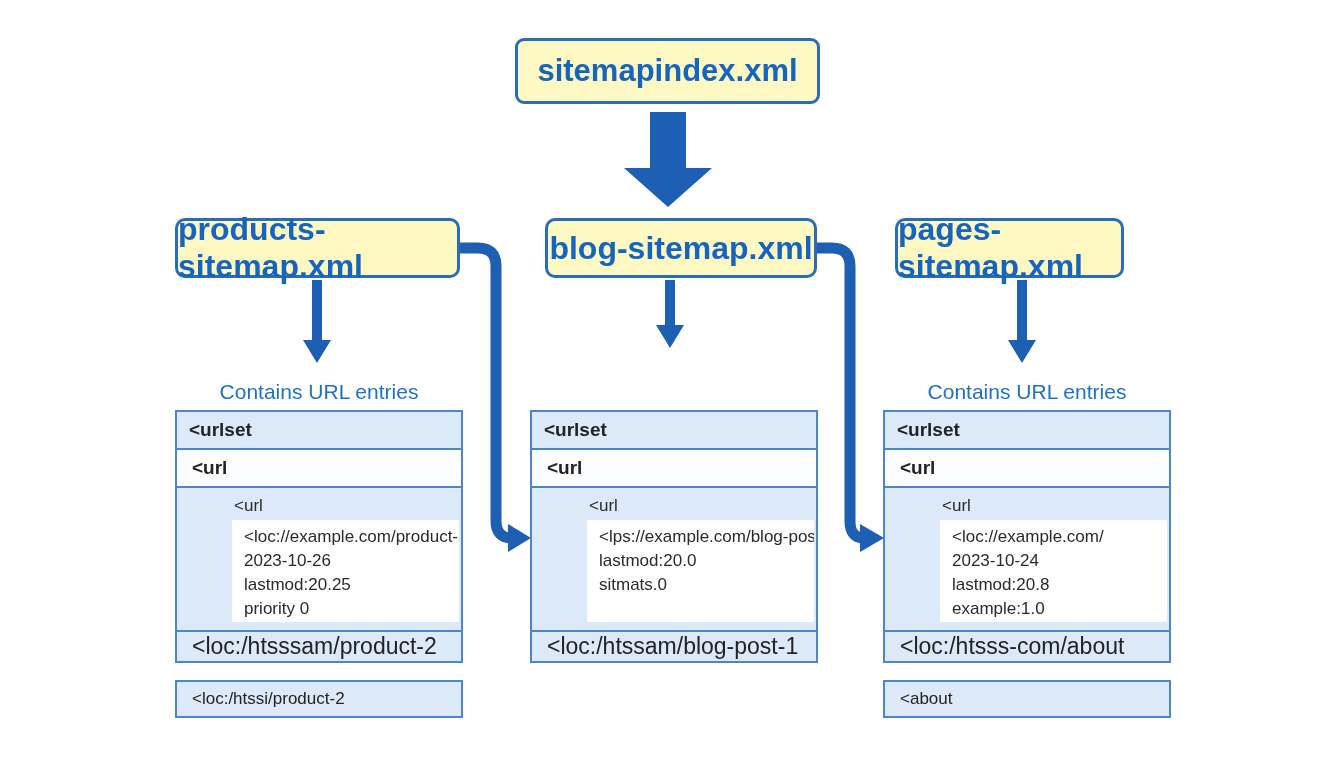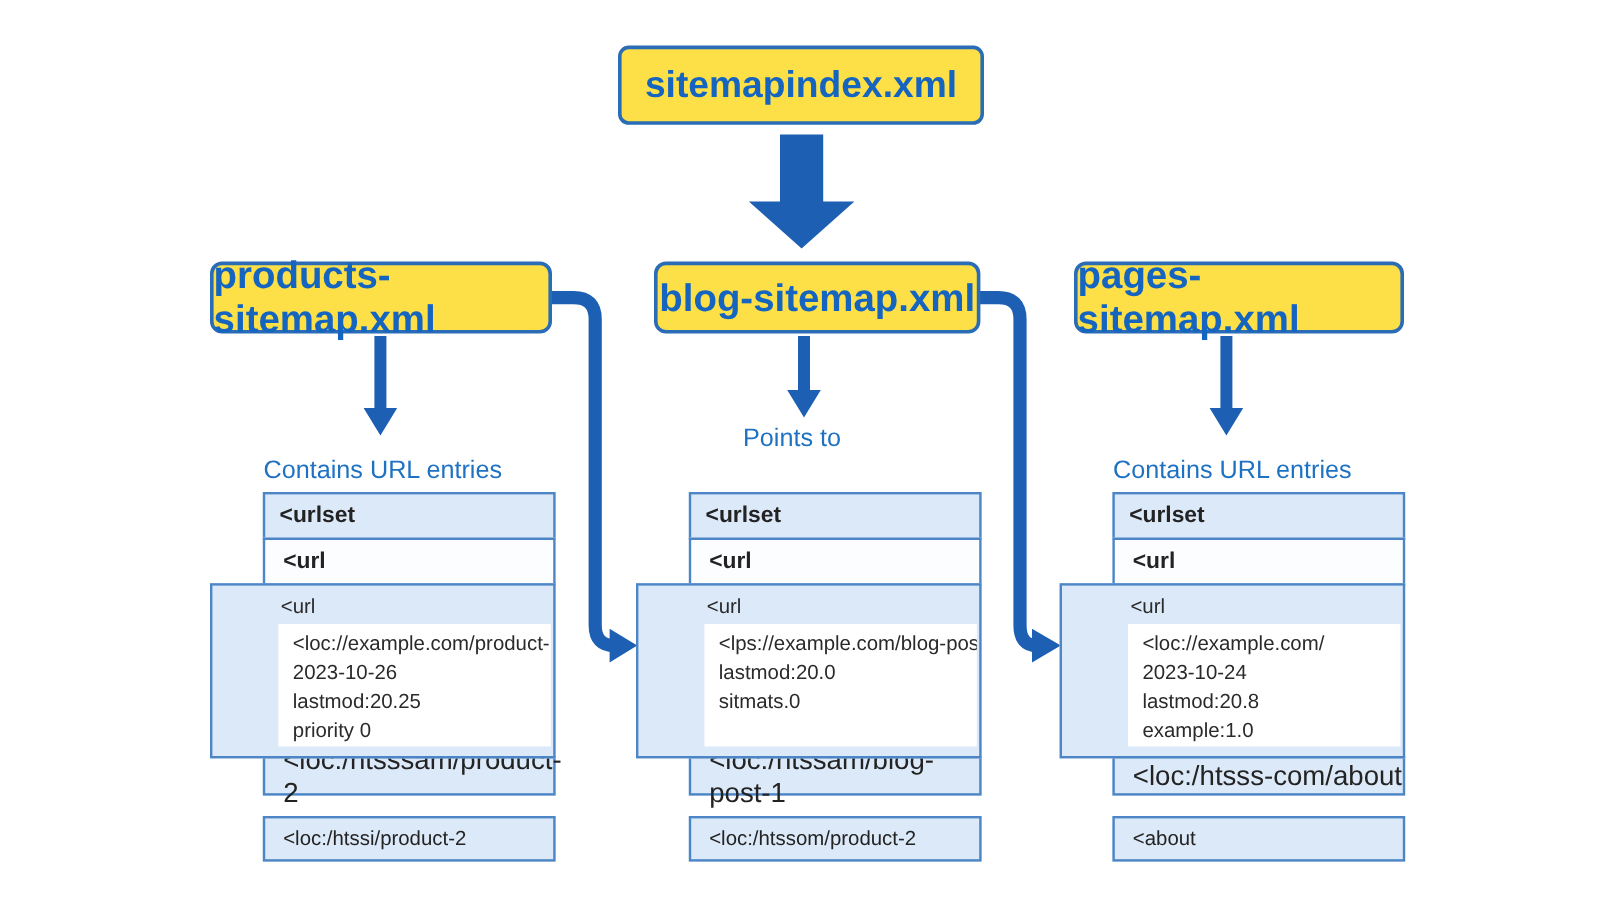--- a/index.html
+++ b/index.html
@@ -3,39 +3,39 @@
 <meta charset="utf-8">
 <style>
   html,body{margin:0;padding:0;background:#ffffff;}
   .canvas{
     position:relative;width:1344px;height:768px;background:#ffffff;overflow:hidden;
     font-family:"Liberation Sans","DejaVu Sans",sans-serif;
   }
   .arrow-layer{position:absolute;left:0;top:0;width:1344px;height:768px;pointer-events:none;}
   .node{
     position:absolute;display:flex;align-items:center;justify-content:center;
-    border:3px solid #2a6cb6;border-radius:10px;background:#fde047;
+    border:3px solid #2a6cb6;border-radius:10px;background:#fef9c3;
     color:#1565c0;font-weight:bold;box-sizing:border-box;
   }
   .node.root{left:515px;top:38px;width:305px;height:66px;font-size:31px;border-radius:9px;}
   .node.lvl2{top:218px;height:60px;font-size:32px;}
   .node.b1{left:175px;width:285px;}
   .node.b2{left:545px;width:272px;}
-  .node.b3{left:895px;width:275px;}
+  .node.b3{left:895px;width:229px;}
   .caption{
     position:absolute;color:#1f72c2;font-size:21px;text-align:center;line-height:25px;
   }
   .caption.c1{left:175px;width:288px;top:379px;}
   .caption.c2{left:530px;width:260px;top:353px;}
   .caption.c3{left:883px;width:288px;top:379px;}
   .panel{position:absolute;top:410px;width:288px;box-sizing:border-box;}
   .p1{left:175px;} .p2{left:530px;} .p3{left:883px;}
   .row{
     box-sizing:border-box;border:2px solid #4c86c6;background:#dce9f8;
-    color:#232323;padding-left:12px;display:flex;align-items:center;margin-left:44px;
+    color:#232323;padding-left:12px;display:flex;align-items:center;
   }
   .row + .row, .row + .block, .block + .row{margin-top:-2px;padding-left:15px;}
   .row.open1{height:40px;font-size:19px;font-weight:bold;}
   .row.open2{height:40px;font-size:19px;font-weight:bold;background:#fcfdff;}
   .block{
     box-sizing:border-box;position:relative;height:146px;border:2px solid #4c86c6;
     background:#dce9f8;color:#2a2a2a;
   }
   .block-tag{margin:8px 0 0 42px;font-size:17px;}
   .inner{
@@ -78,21 +78,20 @@
   </div>
   <div class="node lvl2 b3">
     <span>pages-sitemap.xml</span>
   </div>
 
   <div class="caption c1">
     <div>Contains URL entries</div>
     <div></div>
   </div>
   <div class="caption c2">
-    <div>Points to</div>
   </div>
   <div class="caption c3">
     <div>Contains URL entries</div>
     <div></div>
   </div>
 
   <div class="panel p1">
     <div class="row open1">&lt;urlset</div>
     <div class="row open2">&lt;url</div>
     <div class="block">
@@ -113,21 +112,20 @@
     <div class="row open2">&lt;url</div>
     <div class="block">
       <div class="block-tag">&lt;url</div>
       <div class="inner">
         <div>&lt;lps://example.com/blog-post-1</div>
         <div>lastmod:20.0</div>
         <div>sitmats.0</div>
       </div>
     </div>
     <div class="row footer">&lt;loc:/htssam/blog-post-1</div>
-    <div class="row standalone">&lt;loc:/htssom/product-2</div>
   </div>
 
   <div class="panel p3">
     <div class="row open1">&lt;urlset</div>
     <div class="row open2">&lt;url</div>
     <div class="block">
       <div class="block-tag">&lt;url</div>
       <div class="inner">
         <div>&lt;loc://example.com/</div>
         <div>2023-10-24</div>

